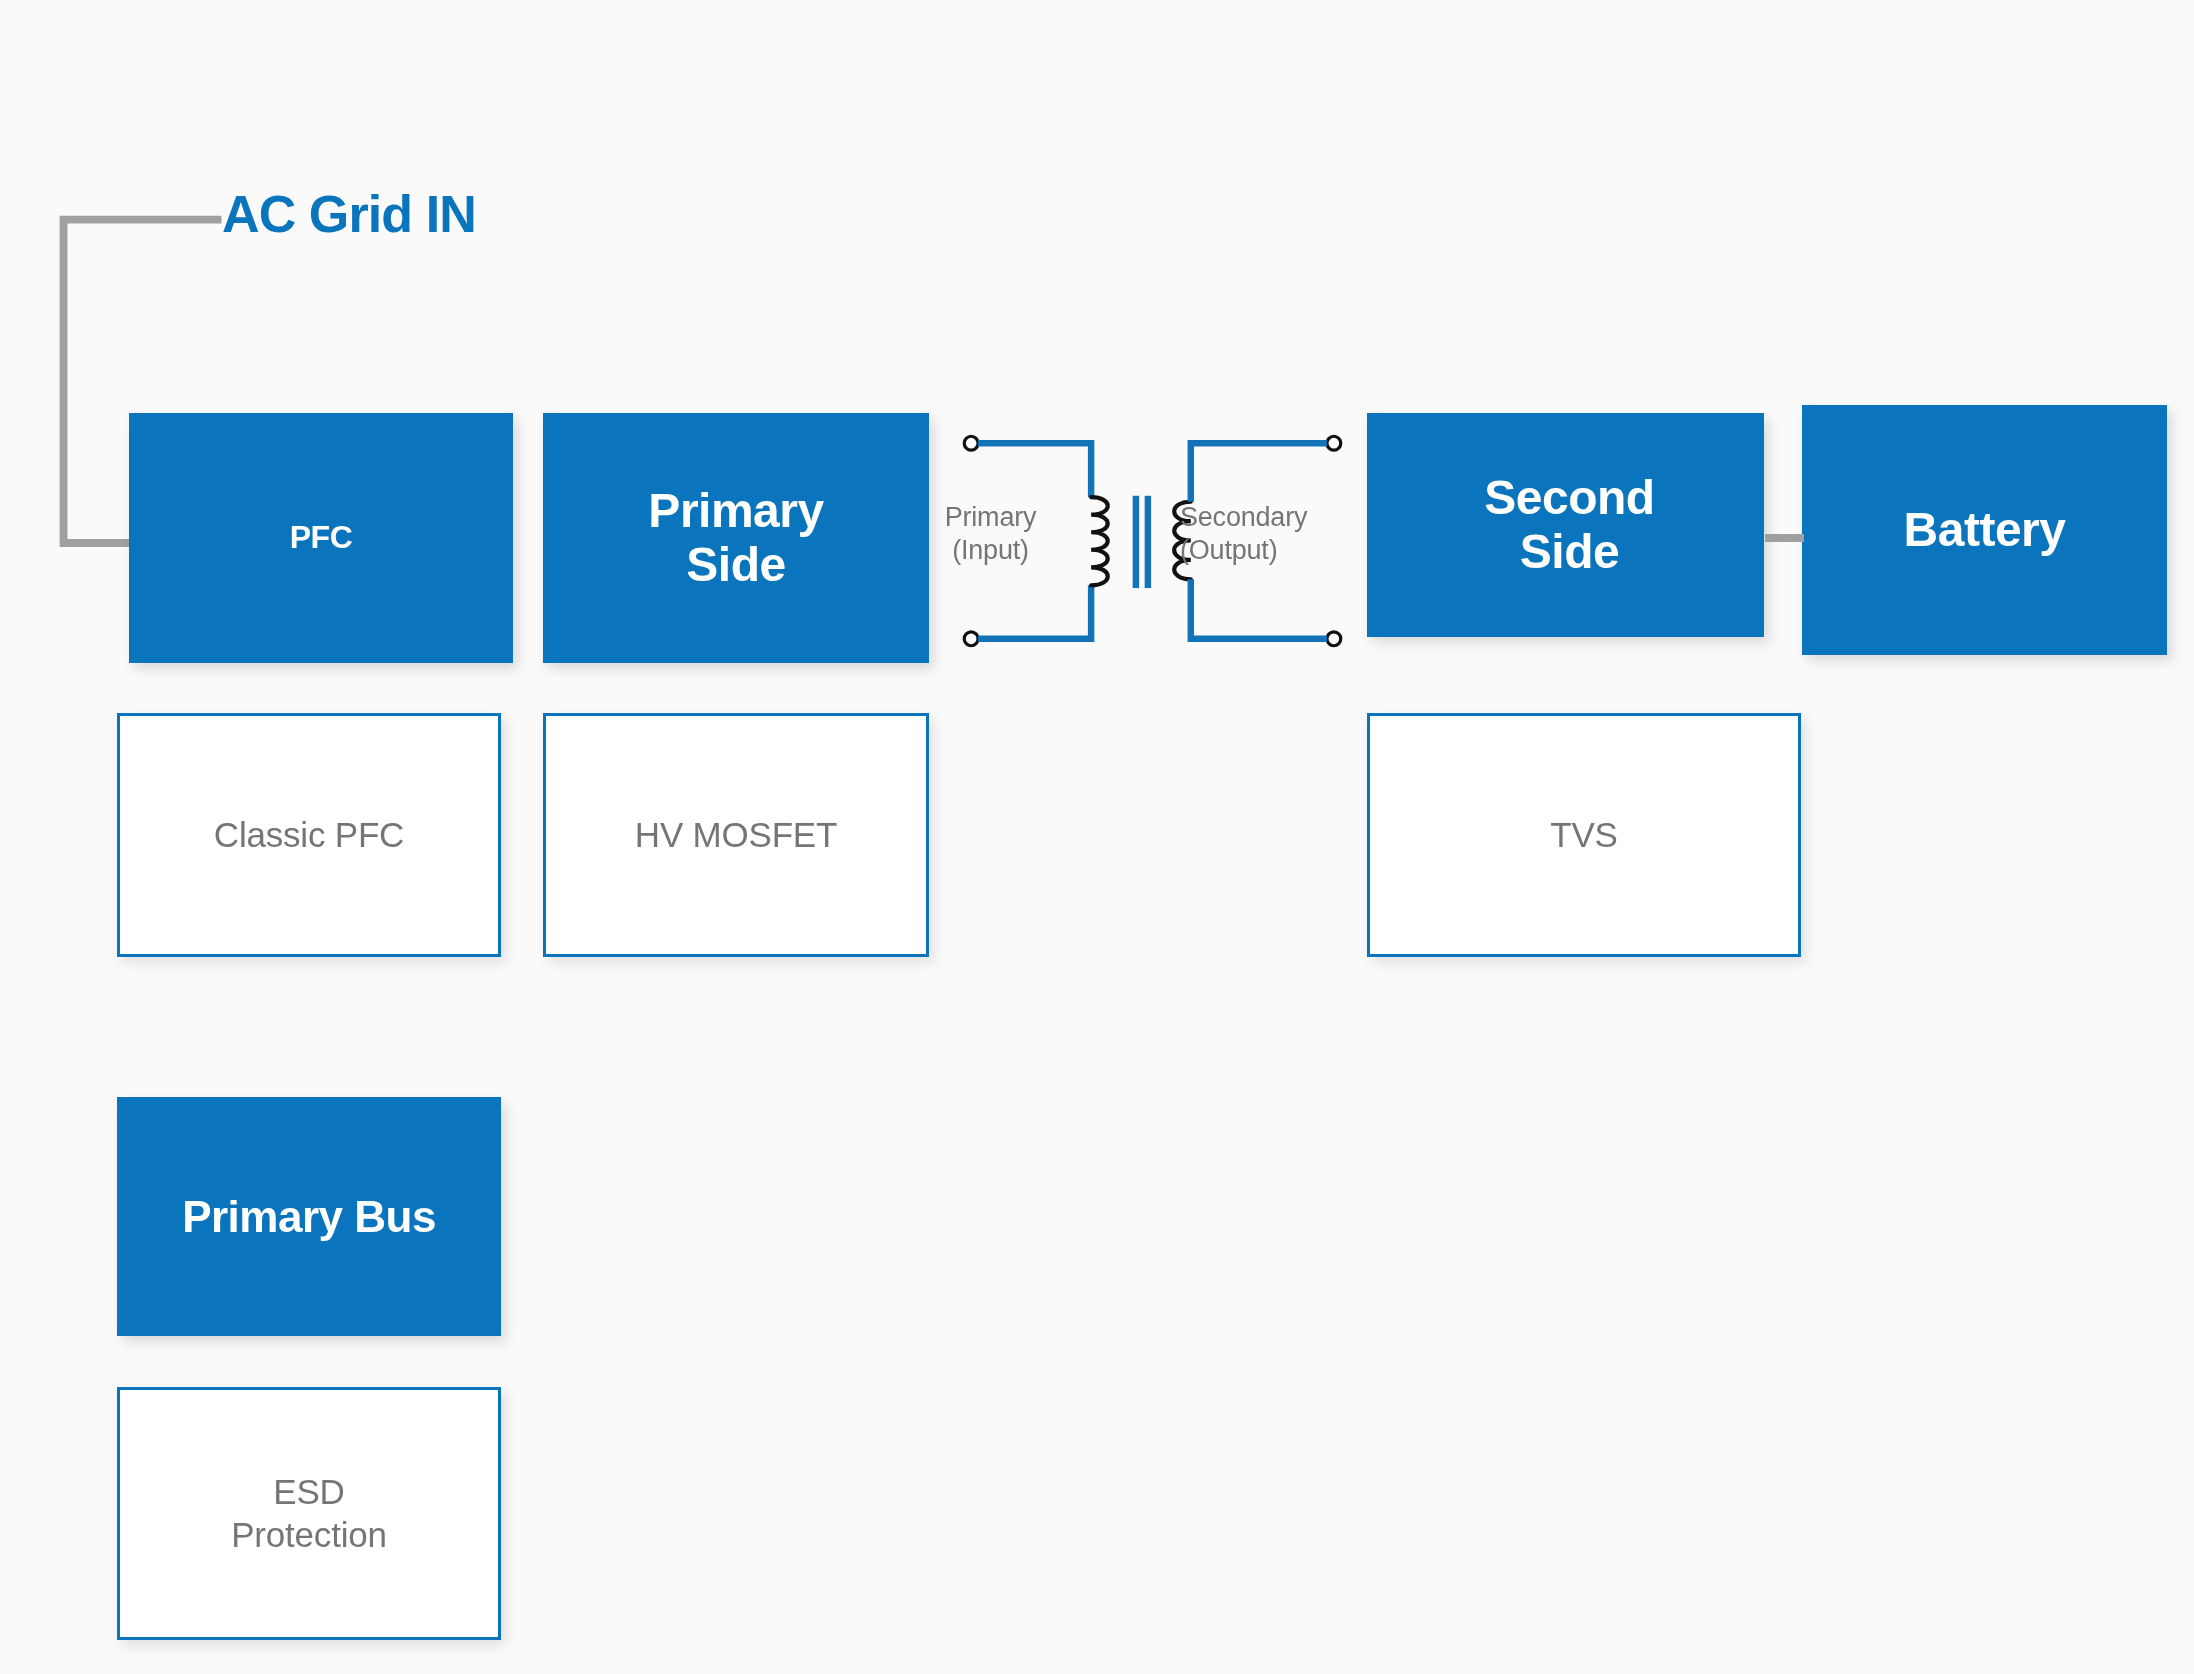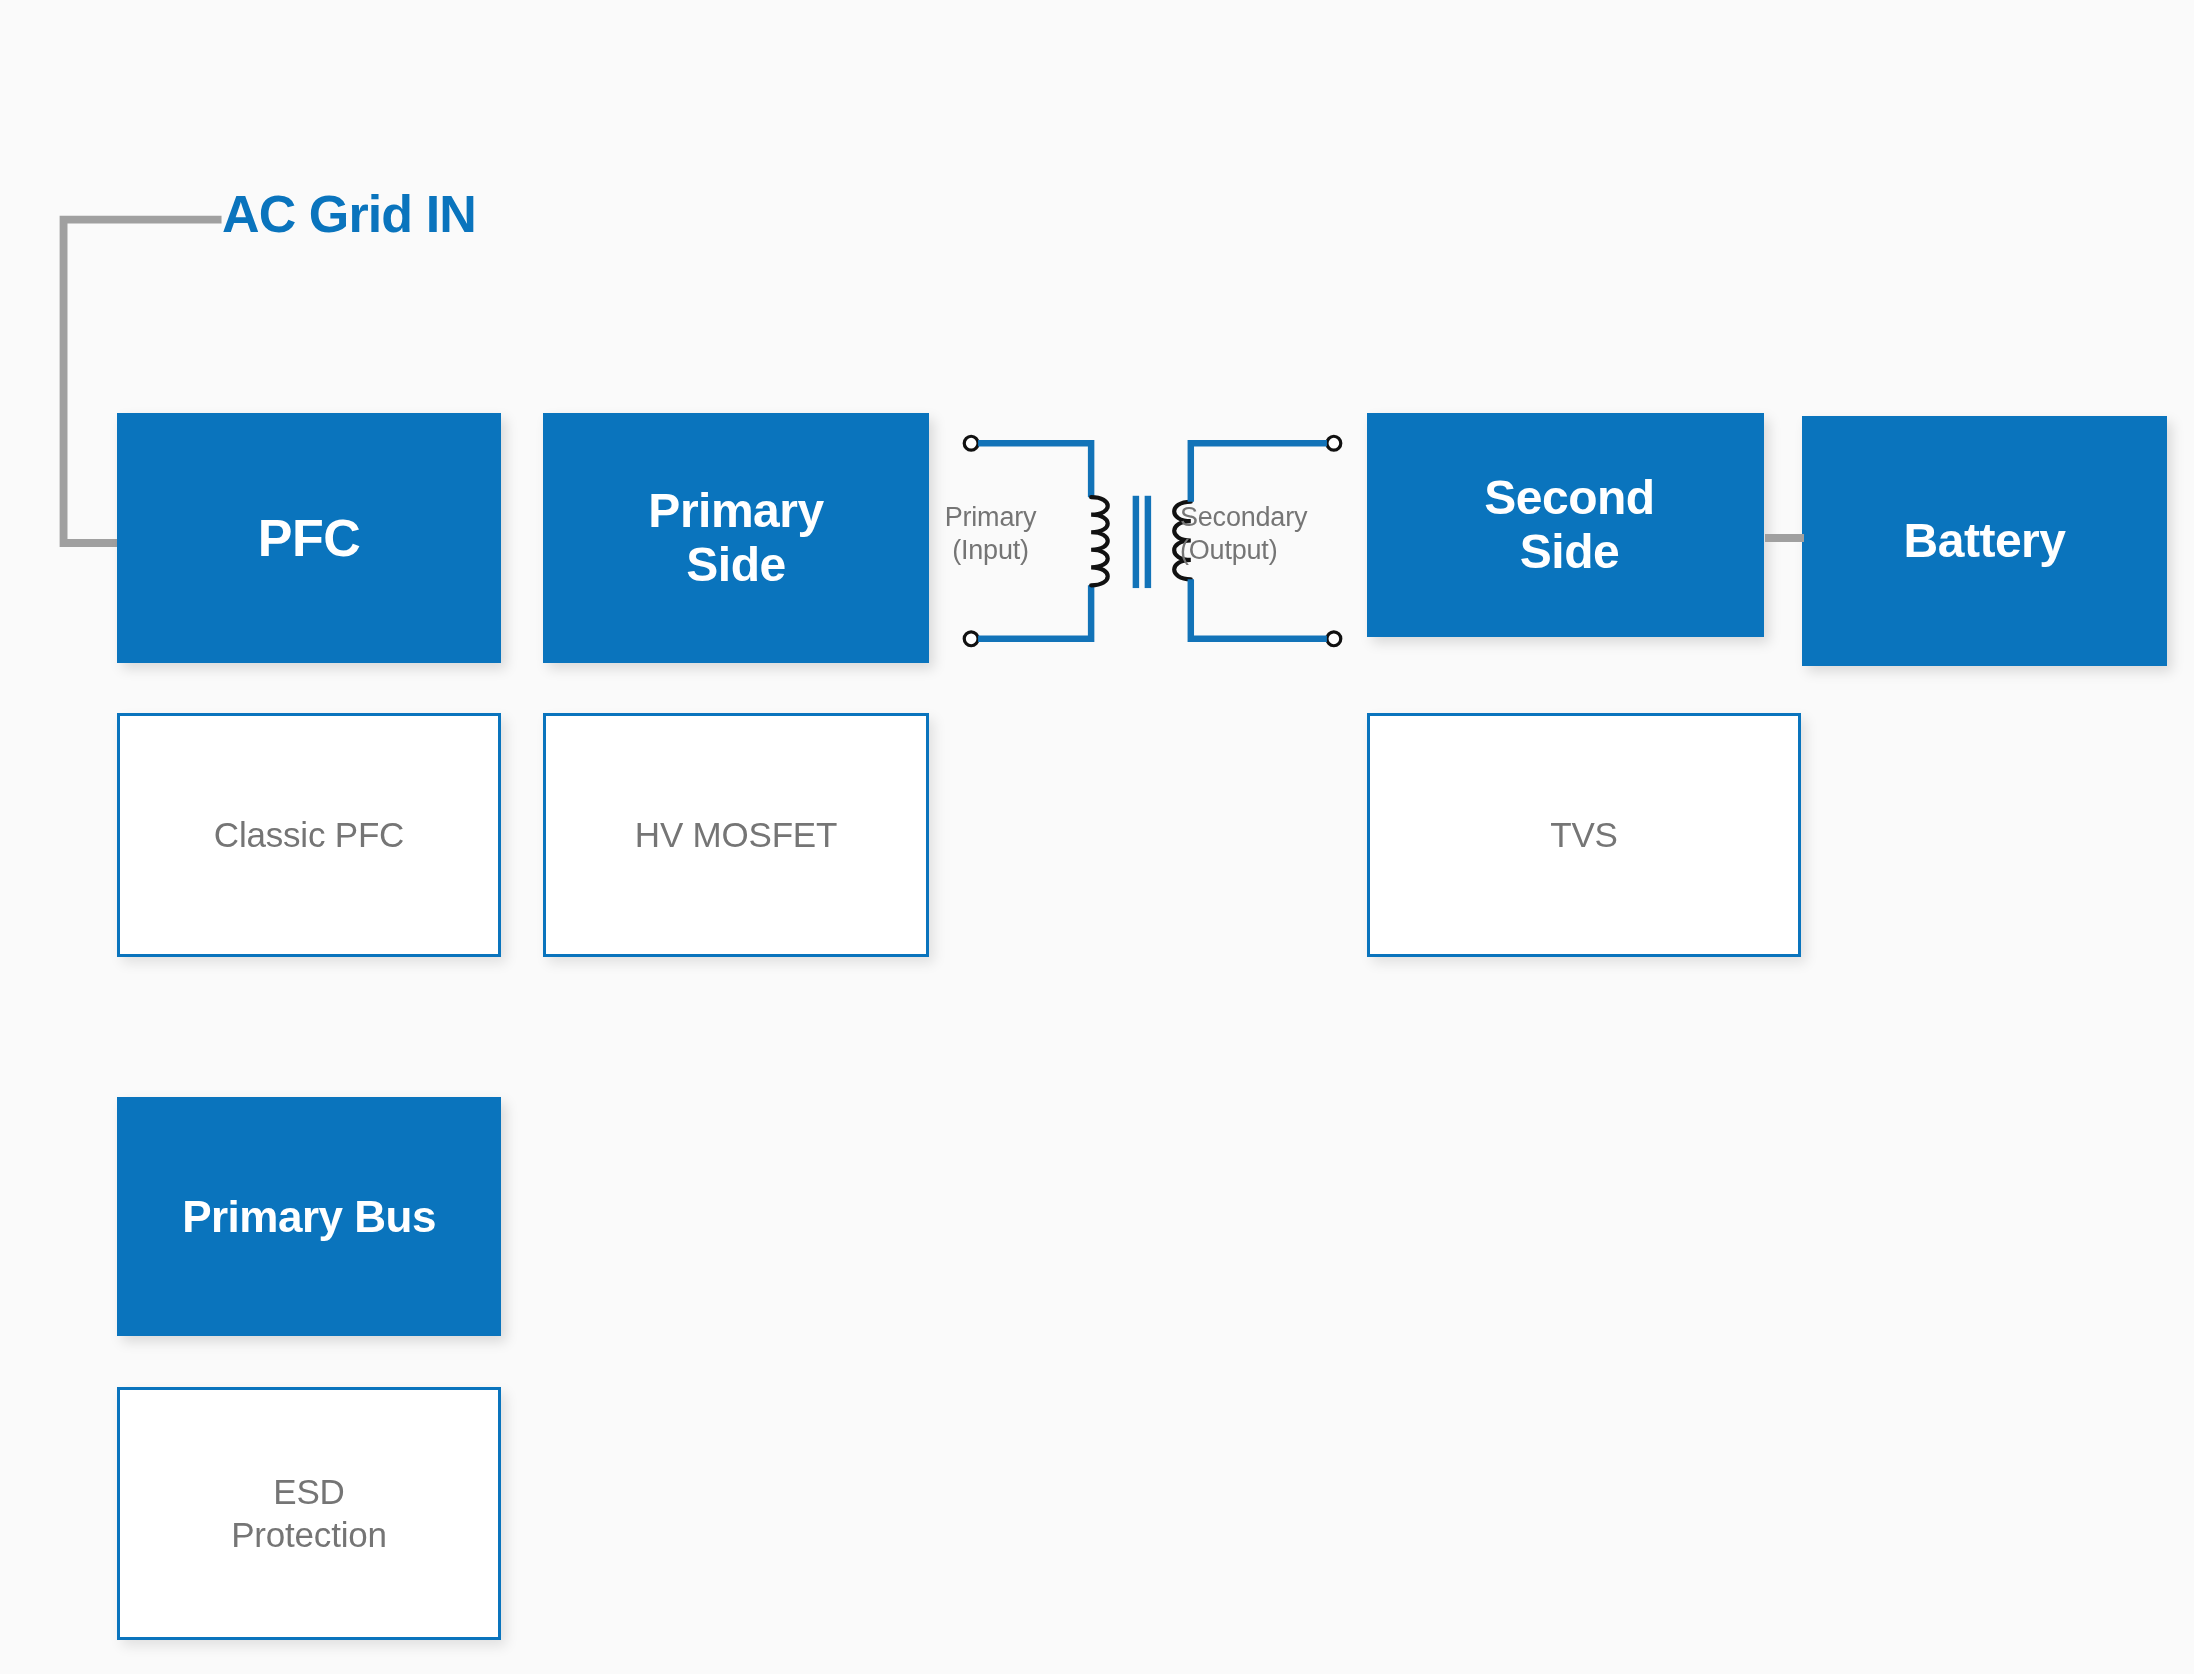--- a/index.html
+++ b/index.html
@@ -78,41 +78,41 @@
 
 <div id="canvas">
 
   <div class="abs" id="ac-grid-label">AC Grid IN</div>
 
   <svg class="abs" id="ac-elbow" viewBox="0 0 420 790">
     <path d="M 380 36 L 38 36 L 38 736 L 330 736" fill="none" stroke="#a0a0a0" stroke-width="17"></path>
     <polygon points="326,700 326,772 392,736" fill="#a0a0a0"></polygon>
   </svg>
 
-  <div class="abs blue-box" style="left:117px; top:413px; width:384px; height:250px; font-size:52px;">
+  <div class="abs blue-box" style="left:129px; top:413px; width:384px; height:250px; font-size:32px;">
     <div>
       <span class="txt-line">PFC</span>
     </div>
   </div>
 
   <div class="abs blue-box" style="left:543px; top:413px; width:386px; height:250px; font-size:48px;">
     <div>
       <span class="txt-line">Primary</span>
       <span class="txt-line">Side</span>
     </div>
   </div>
 
   <div class="abs blue-box" style="left:1367px; top:413px; width:397px; height:224px; font-size:48px;padding-left:8px;">
     <div>
       <span class="txt-line">Second</span>
       <span class="txt-line">Side</span>
     </div>
   </div>
 
-  <div class="abs blue-box" style="left:1802px; top:416px; width:365px; height:250px; font-size:48px;">
+  <div class="abs blue-box" style="left:1802px; top:405px; width:365px; height:250px; font-size:48px;">
     <div>
       <span class="txt-line">Battery</span>
     </div>
   </div>
 
   <div class="abs" id="link-second-battery"></div>
 
   <svg class="abs" id="transformer" viewBox="0 0 830 480">
 
     <circle cx="22" cy="28" r="15" fill="#ffffff" stroke="#111111" stroke-width="7"></circle>

